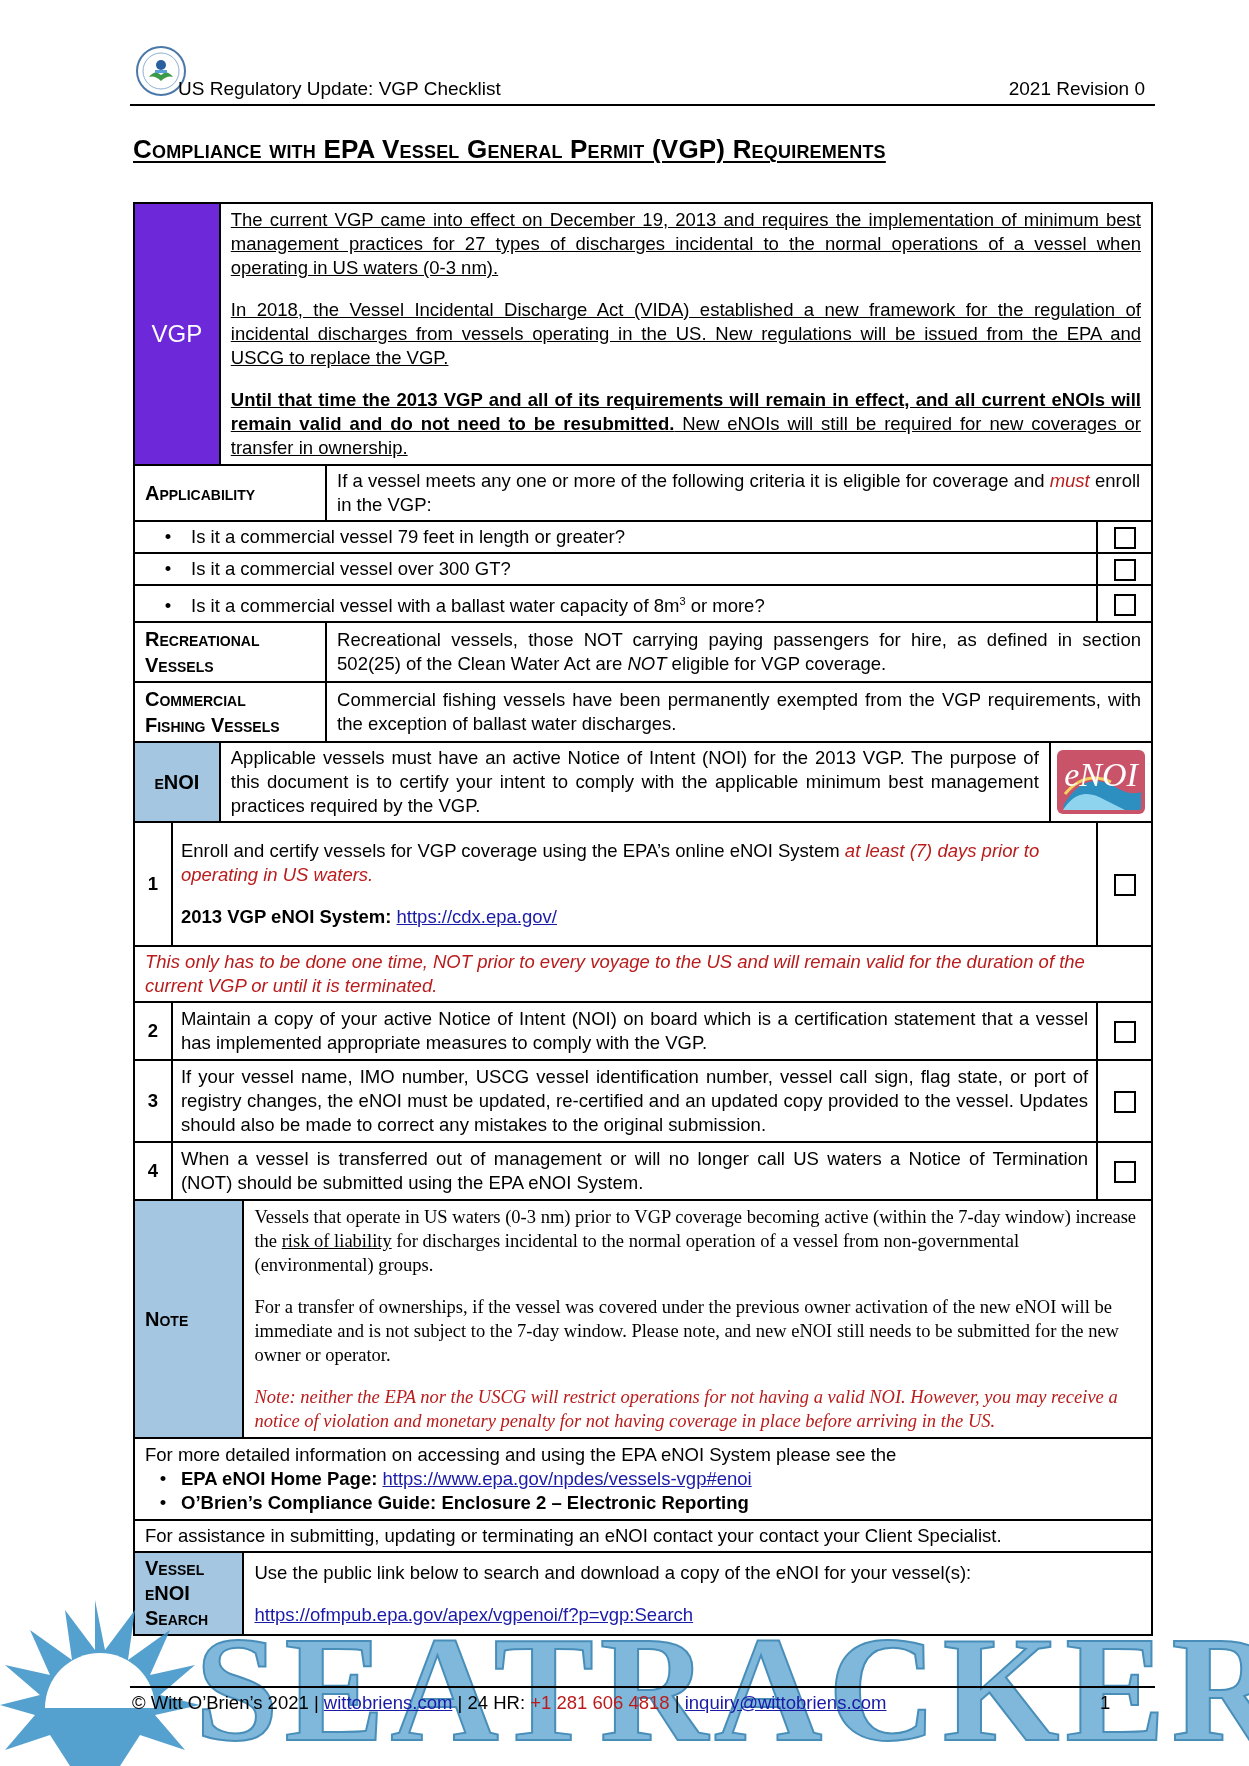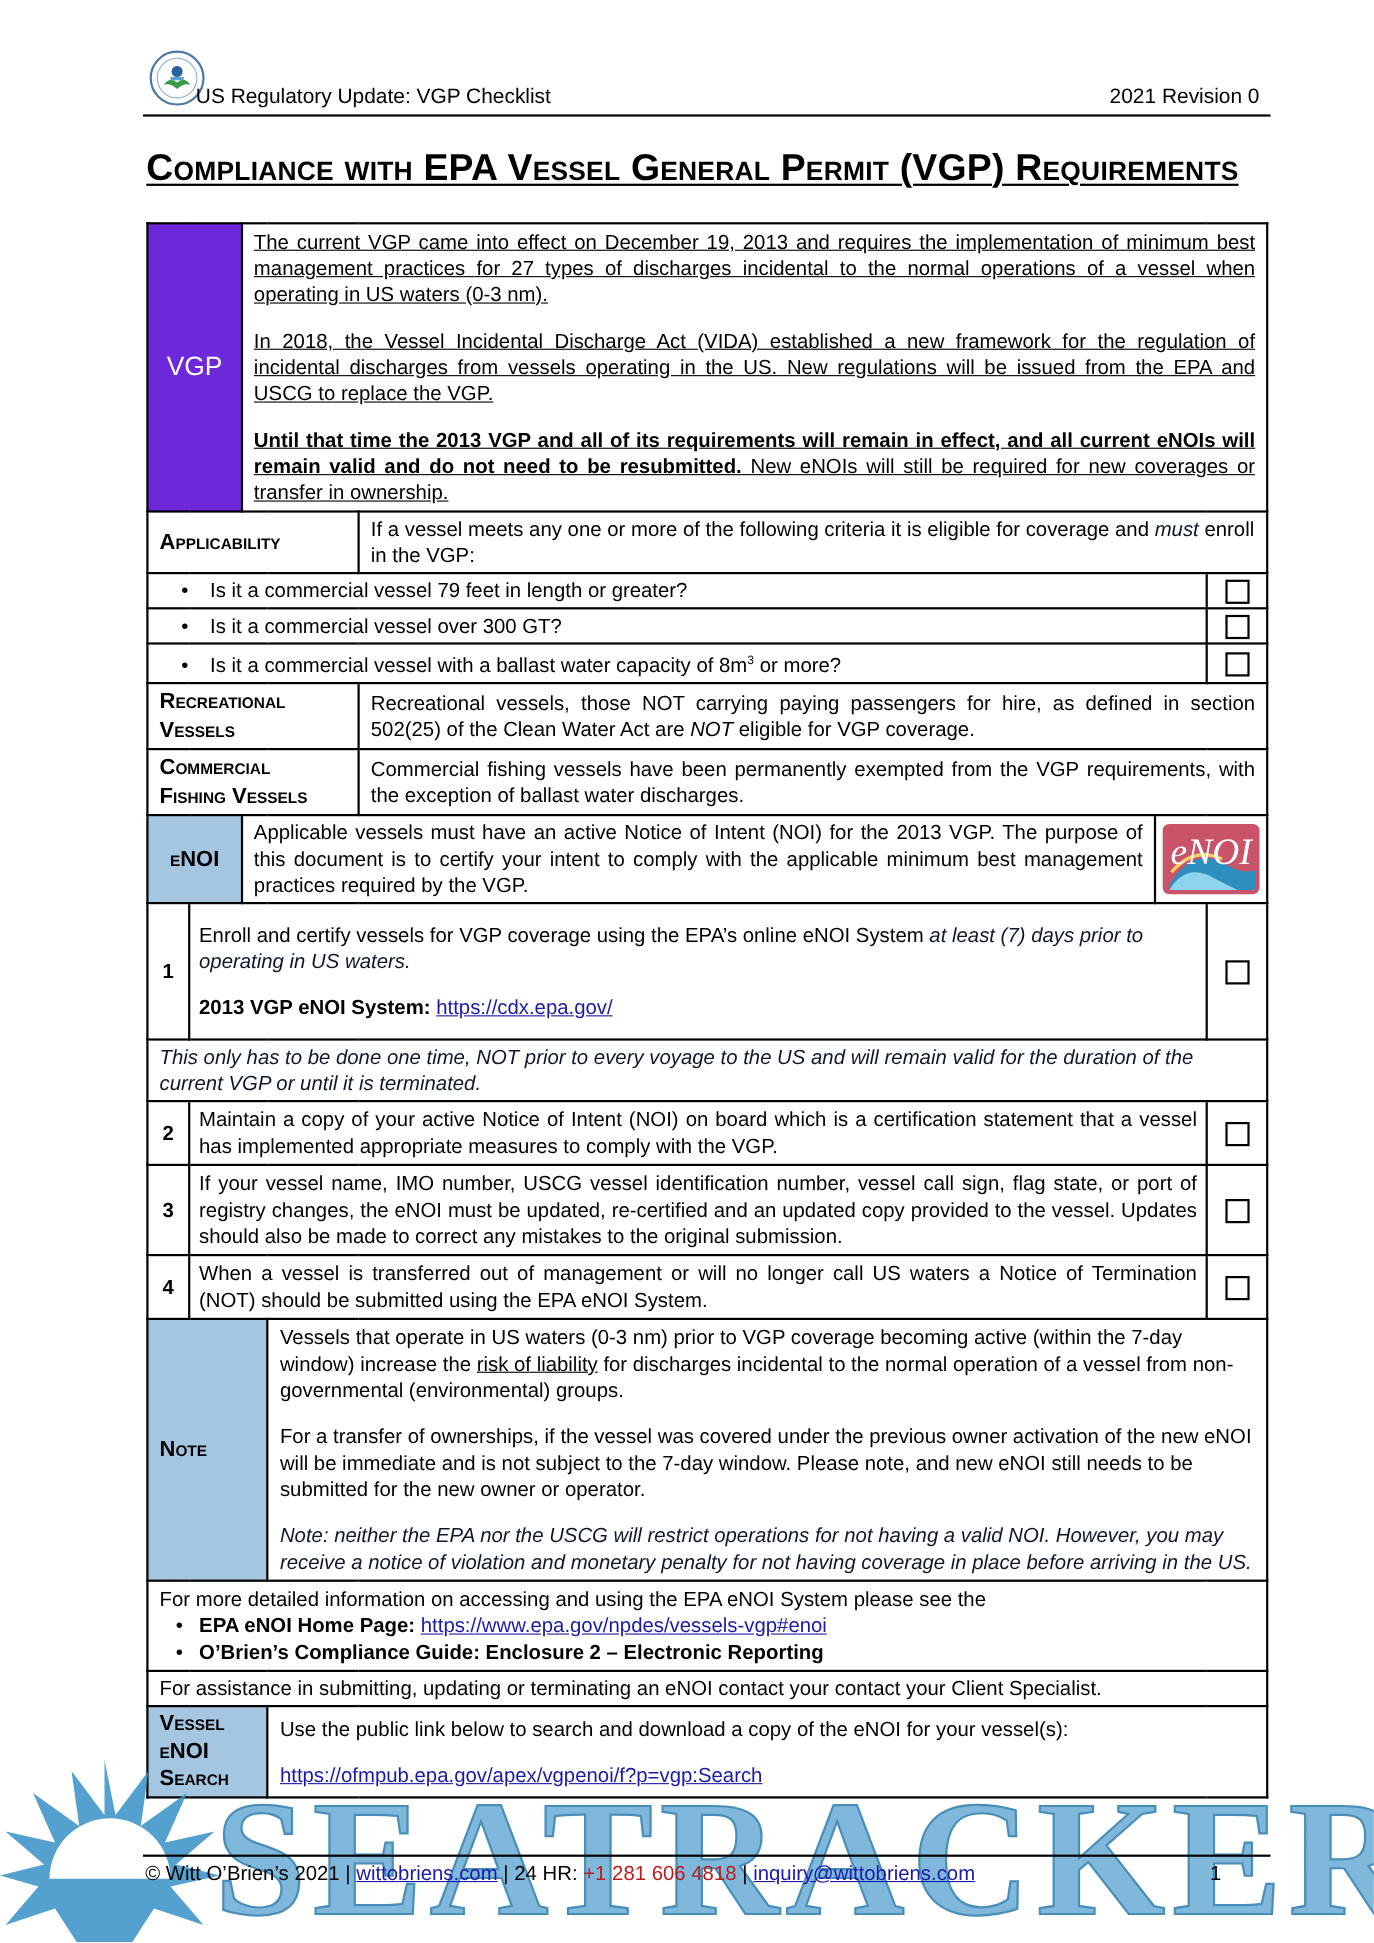--- a/index.html
+++ b/index.html
@@ -3,31 +3,31 @@
 <meta charset="utf-8">
 <style>
   html, body { margin:0; padding:0; background:#ffffff; }
   body { width:1249px; height:1766px; position:relative; overflow:hidden;
          font-family:"Liberation Sans", sans-serif; color:#000; }
   .header { position:absolute; left:130px; top:40px; width:1025px; height:64px;
             border-bottom:2px solid #000; }
   .logo { position:absolute; left:5px; top:5px; width:52px; height:52px; }
   .hdr-title { position:absolute; left:48px; bottom:4px; font-size:19px; }
   .hdr-rev { position:absolute; right:10px; bottom:4px; font-size:19px; }
-  .page-title { position:absolute; left:133px; top:134px; font-size:34px; font-weight:bold;
+  .page-title { position:absolute; left:133px; top:134px; font-size:26px; font-weight:bold;
                 text-decoration:underline; text-decoration-thickness:2px; text-underline-offset:3px;
                 font-variant:small-caps; letter-spacing:0.2px; }
   table.main { position:absolute; left:133px; top:202px; width:1020px; border-collapse:collapse;
                font-size:18.5px; line-height:24px; }
   table.main td { border:2px solid #000; vertical-align:middle; padding:3px 10px; }
   .sc { font-variant:small-caps; font-weight:bold; font-size:20px; line-height:26px; }
   .navy { background:#6d28d9; color:#fff; font-size:24px; text-align:center; }
   .lblue { background:#a4c6e0; }
   .just { text-align:justify; }
-  .red { color:#0f172a; font-style:italic; }
+  .red { color:#b91c1c; font-style:italic; }
   .redtxt { color:#b91c1c; }
   a, .link { color:#1a1aa6; text-decoration:underline; }
   .chk { width:38px; text-align:center; padding:0 !important; }
   .box { display:inline-block; width:18px; height:18px; border:2px solid #000; vertical-align:middle; }
   .num { width:22px; text-align:center; font-weight:bold; padding:3px 4px !important; }
   .bullet { display:inline-block; width:46px; text-align:center; }
   p { margin:0; }
   .gap { height:18px; }
   .enoi-logo { width:92px; height:68px; display:block; margin:0 auto; }
   .footer { position:absolute; left:130px; top:1686px; width:1025px; border-top:2px solid #000; }
@@ -142,21 +142,21 @@
   </tr>
 
   <tr>
     <td class="num">4</td>
     <td colspan="5" class="just" style="padding:4px 8px;">When a vessel is transferred out of management or will no longer call US waters a Notice of Termination (NOT) should be submitted using the EPA eNOI System.</td>
     <td class="chk"><span class="box"></span></td>
   </tr>
 
   <tr>
     <td colspan="3" class="lblue sc">Note</td>
-    <td colspan="4" style="padding:4px 10px;">
+    <td colspan="4" style="padding:4px 10px;font-family:Liberation Serif, serif;">
       <p><span>Vessels that operate in US waters (0-3 nm) prior to VGP coverage becoming active (within the 7-day window) increase the </span><u>risk of liability</u><span> for discharges incidental to the normal operation of a vessel from non-governmental (environmental) groups.</span></p>
       <div class="gap"></div>
       <p>For a transfer of ownerships, if the vessel was covered under the previous owner activation of the new eNOI will be immediate and is not subject to the 7-day window. Please note, and new eNOI still needs to be submitted for the new owner or operator.</p>
       <div class="gap"></div>
       <p class="red">Note: neither the EPA nor the USCG will restrict operations for not having a valid NOI. However, you may receive a notice of violation and monetary penalty for not having coverage in place before arriving in the US.</p>
     </td>
   </tr>
 
   <tr>
     <td colspan="7" style="padding:4px 10px;">

